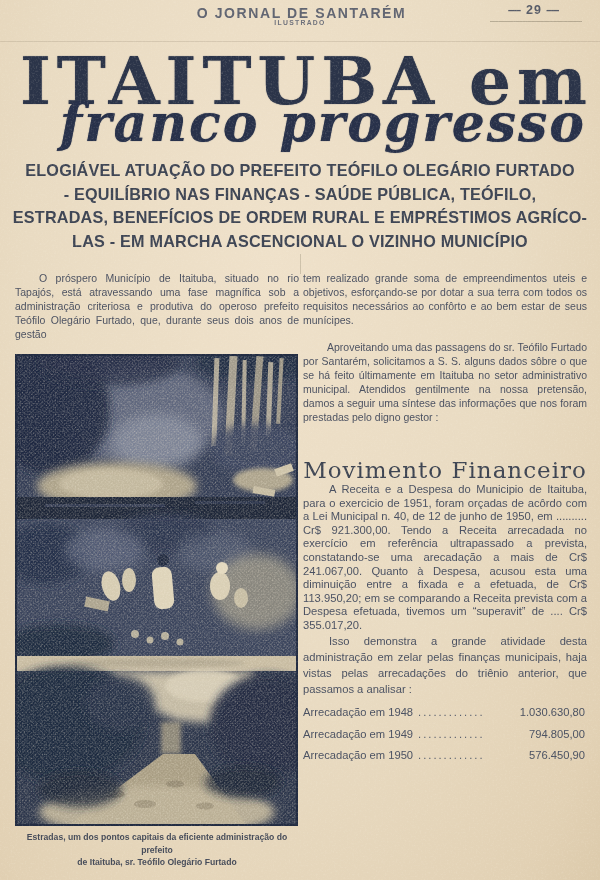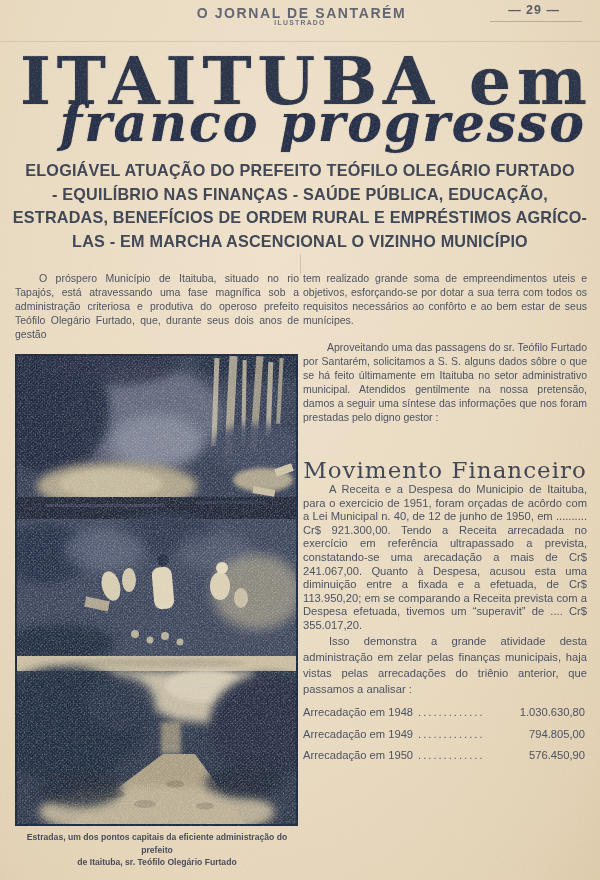--- a/index.html
+++ b/index.html
@@ -53,21 +53,21 @@
   <div class="masthead-sub">ILUSTRADO</div>
   <div class="pagenum">— 29 —</div>
   <div class="pagenum-rule"></div>
   <div class="header-rule"></div>
 
   <div class="headline1">ITAITUBA em</div>
   <div class="headline2">franco progresso</div>
 
   <div class="subhead">
     <div>ELOGIÁVEL ATUAÇÃO DO PREFEITO TEÓFILO OLEGÁRIO FURTADO</div>
-    <div>- EQUILÍBRIO NAS FINANÇAS - SAÚDE PÚBLICA, EDUCAÇÃO,</div>
+    <div>- EQUILÍBRIO NAS FINANÇAS - SAÚDE PÚBLICA, TEÓFILO,</div>
     <div>ESTRADAS, BENEFÍCIOS DE ORDEM RURAL E EMPRÉSTIMOS AGRÍCO-</div>
     <div>LAS - EM MARCHA ASCENCIONAL O VIZINHO MUNICÍPIO</div>
   </div>
 
   <div class="crease"></div>
 
   <div class="col-left">
     <p class="body">O próspero Município de Itaituba, situado no rio Tapajós, está atravessando uma fase magnífica sob a administração criteriosa e produtiva do operoso prefeito Teófilo Olegário Furtado, que, durante seus dois anos de gestão</p>
 
     <div class="photo-wrap">

